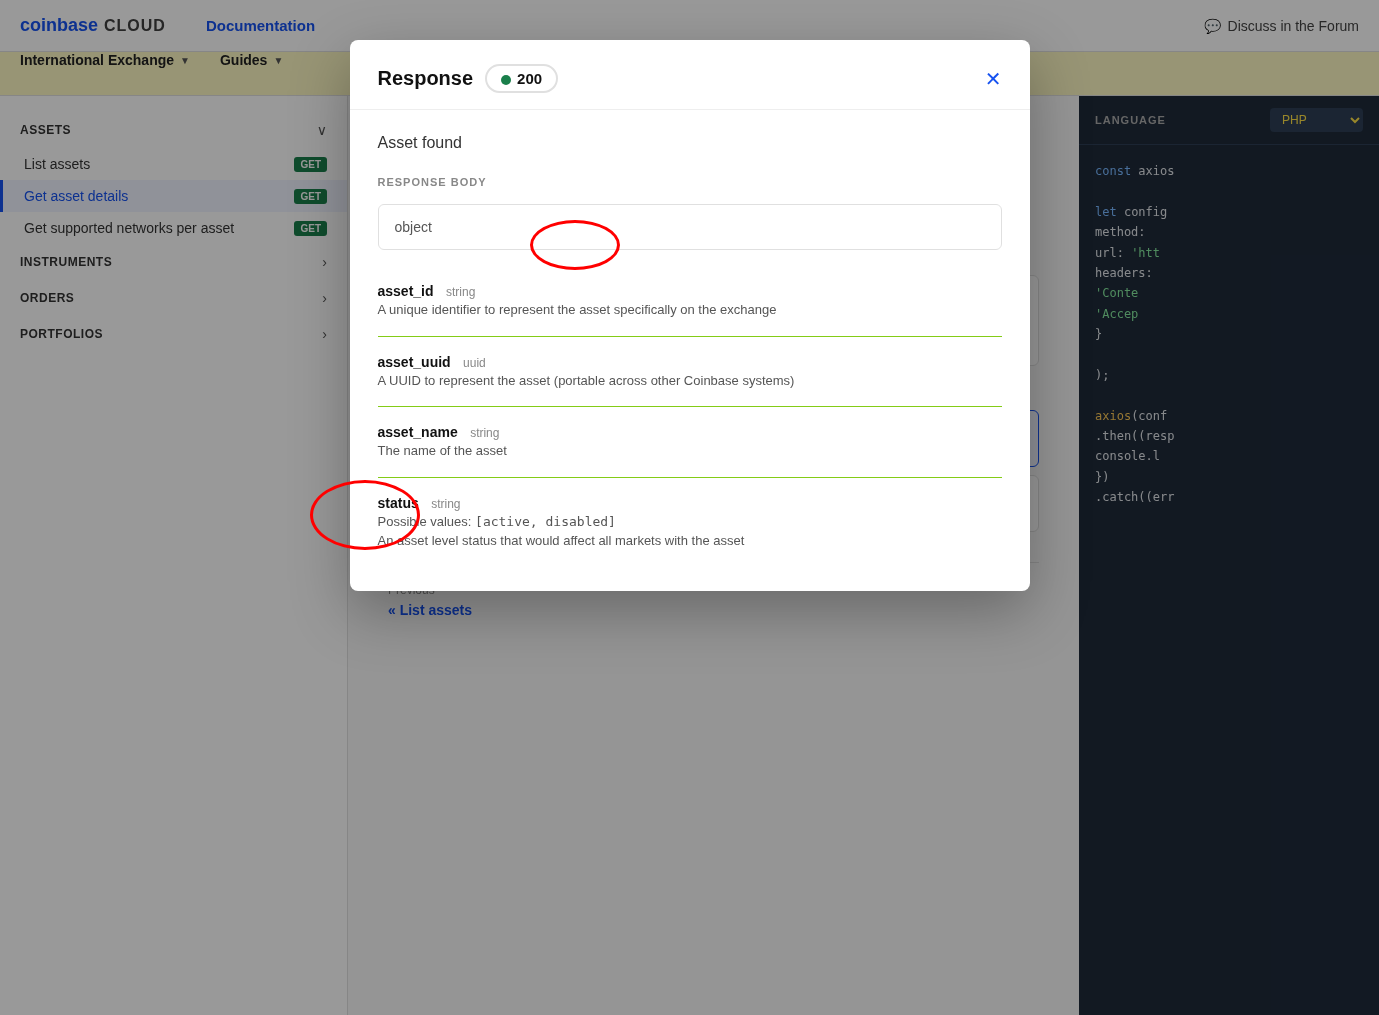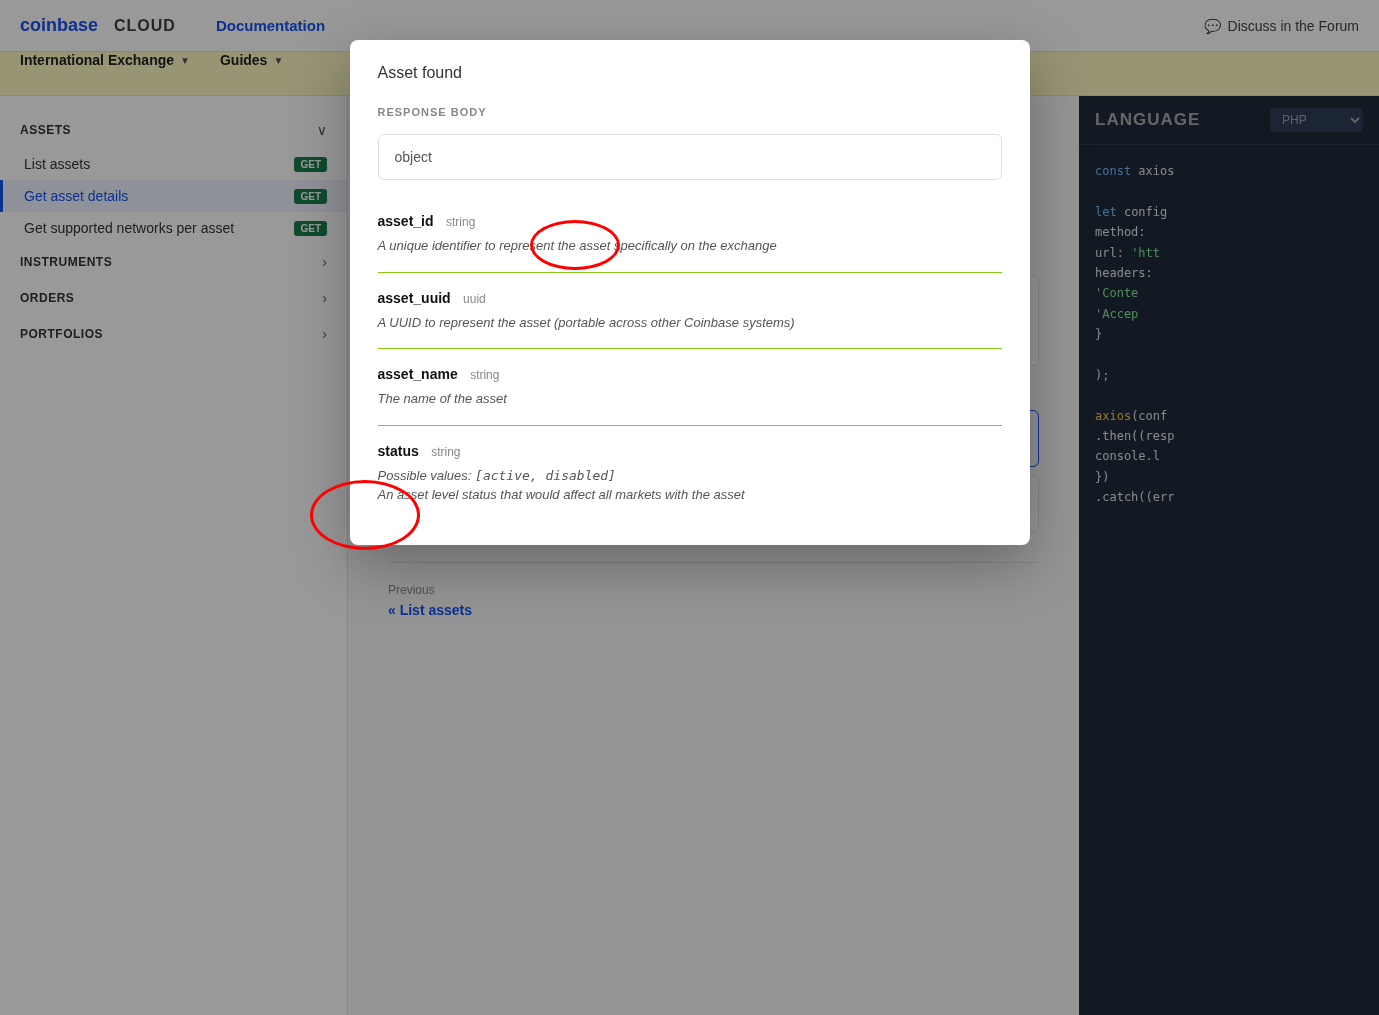--- a/index.html
+++ b/index.html
@@ -3,21 +3,21 @@
   <meta charset="utf-8">
   <style>
     * { box-sizing: border-box; margin: 0; padding: 0; }
     body { font-family: -apple-system, BlinkMacSystemFont, 'Segoe UI', sans-serif; background: #f5f5f5; width: 1379px; height: 1015px; overflow: hidden; position: relative; }
 
     
     .top-nav {
       display: flex; align-items: center; background: #fff; border-bottom: 1px solid #e0e0e0;
       padding: 0 20px; height: 52px; position: relative; z-index: 10;
     }
-    .logo-area { display: flex; align-items: center; gap: 16px; margin-right: 40px; }
+    .logo-area { display: flex; align-items: center; gap: 6px; margin-right: 40px; }
     .logo-coinbase { font-weight: 800; font-size: 18px; color: #1652f0; }
     .logo-cloud { font-size: 16px; font-weight: 600; color: #404040; letter-spacing: 1px; text-transform: uppercase; }
     .nav-link { font-size: 15px; font-weight: 600; color: #1652f0; text-decoration: none; }
     .nav-right { margin-left: auto; display: flex; align-items: center; gap: 20px; }
     .forum-link { font-size: 14px; color: #444; display: flex; align-items: center; gap: 6px; }
 
     
     .second-nav {
       display: flex; align-items: flex-start; background: #fef9c3; border-bottom: 1px solid #e0e0e0;
       padding: 0 20px; height: 44px; position: relative; z-index: 10;
@@ -62,22 +62,22 @@
     .response-code { font-weight: 700; font-size: 14px; color: #111; }
     .response-label { font-size: 13px; color: #555; }
 
     .prev-nav { margin-top: 30px; padding-top: 20px; border-top: 1px solid #e0e0e0; }
     .prev-label { font-size: 12px; color: #888; margin-bottom: 4px; }
     .prev-link { color: #1652f0; font-size: 14px; font-weight: 600; text-decoration: none; }
 
     
     .code-panel { width: 300px; background: #1e2a3a; flex-shrink: 0; overflow: hidden; position: relative; }
     .code-panel-header { padding: 12px 16px; border-bottom: 1px solid #2d3f55; display: flex; justify-content: space-between; align-items: center; }
-    .lang-label { font-size: 17px; font-weight: 700; color: #aaa; letter-spacing: 1px; text-transform: uppercase; }
-    .lang-select { background: #2d3f55; border: none; color: #a3a3a3; padding: 4px 8px; border-radius: 4px; font-size: 12px; }
+    .lang-label { font-size: 11px; font-weight: 700; color: #aaa; letter-spacing: 1px; text-transform: uppercase; }
+    .lang-select { background: #2d3f55; border: none; color: #fde047; padding: 4px 8px; border-radius: 4px; font-size: 12px; }
     .code-content { padding: 16px; font-family: monospace; font-size: 12px; line-height: 1.7; overflow: hidden; }
     .code-line { white-space: nowrap; }
     .c-blue { color: #79b8ff; }
     .c-green { color: #85e89d; text-align: right; }
     .c-white { color: #e1e4e8; }
     .c-yellow { color: #f8c555; }
 
     
     .overlay { position: absolute; top: 0; left: 0; width: 100%; height: 100%; background: rgba(0,0,0,0.4); z-index: 100; display: flex; justify-content: center; align-items: flex-start; padding-top: 40px; }
 
@@ -89,21 +89,21 @@
     .modal-status-badge { display: flex; align-items: center; gap: 6px; background: #fff; border: 2px solid #e0e0e0; border-radius: 20px; padding: 4px 14px; font-size: 15px; font-weight: 700; color: #111; }
     .close-btn { background: none; border: none; cursor: pointer; color: #1652f0; font-size: 20px; font-weight: 300; }
     .modal-body { padding: 24px 28px; }
     .modal-status-text { font-size: 16px; color: #333; margin-bottom: 24px; }
     .response-body-label { font-size: 11px; font-weight: 700; color: #888; letter-spacing: 1px; text-transform: uppercase; margin-bottom: 16px; }
     .response-type-box { border: 1px solid #e0e0e0; border-radius: 6px; padding: 14px 16px; margin-bottom: 16px; font-size: 14px; color: #555; }
     .field-item { padding: 16px 0; border-bottom: 1px solid #84cc16; }
     .field-item:last-child { border-bottom: none; }
     .field-name { font-weight: 700; font-size: 14px; color: #111; }
     .field-type { font-size: 12px; color: #888; margin-left: 8px; font-weight: 400; }
-    .field-desc { font-size: 13px; color: #555; margin-top: 6px; line-height: 1.5; font-style: italic; }
+    .field-desc { font-size: 13px; color: #555; line-height: 1.5; }
     .field-values { font-family: monospace; font-size: 13px; color: #555; }
 
     
     .red-circle-modal { position: absolute; border: 3px solid red; border-radius: 50%; width: 90px; height: 50px; top: 220px; left: 530px; pointer-events: none; z-index: 200; }
     .red-circle-sidebar { position: absolute; border: 3px solid red; border-radius: 50%; width: 110px; height: 70px; top: 480px; left: 310px; pointer-events: none; z-index: 200; }
   </style>
 </head>
 <body>
 
 <nav class="top-nav">
@@ -234,20 +234,30 @@
       <div class="code-line"><span class="c-white">.then((resp</span></div>
       <div class="code-line"><span class="c-white">  console.l</span></div>
       <div class="code-line"><span class="c-white">})</span></div>
       <div class="code-line"><span class="c-white">.catch((err</span></div>
     </div>
   </div>
 </div>
 
 <div class="overlay">
   <div class="modal">
+    <div class="modal-header">
+      <div class="modal-title-area">
+        <span class="modal-title">Response</span>
+        <div class="modal-status-badge">
+          <span class="status-dot dot-green"></span>
+          <span>200</span>
+        </div>
+      </div>
+      <button class="close-btn">✕</button>
+    </div>
     <div class="modal-body">
       <div class="modal-status-text">Asset found</div>
       <div class="response-body-label">RESPONSE BODY</div>
       <div class="response-type-box">
         <span>object</span>
       </div>
       <div class="field-item">
         <div>
           <span class="field-name">asset_id</span>
           <span class="field-type">string</span>

